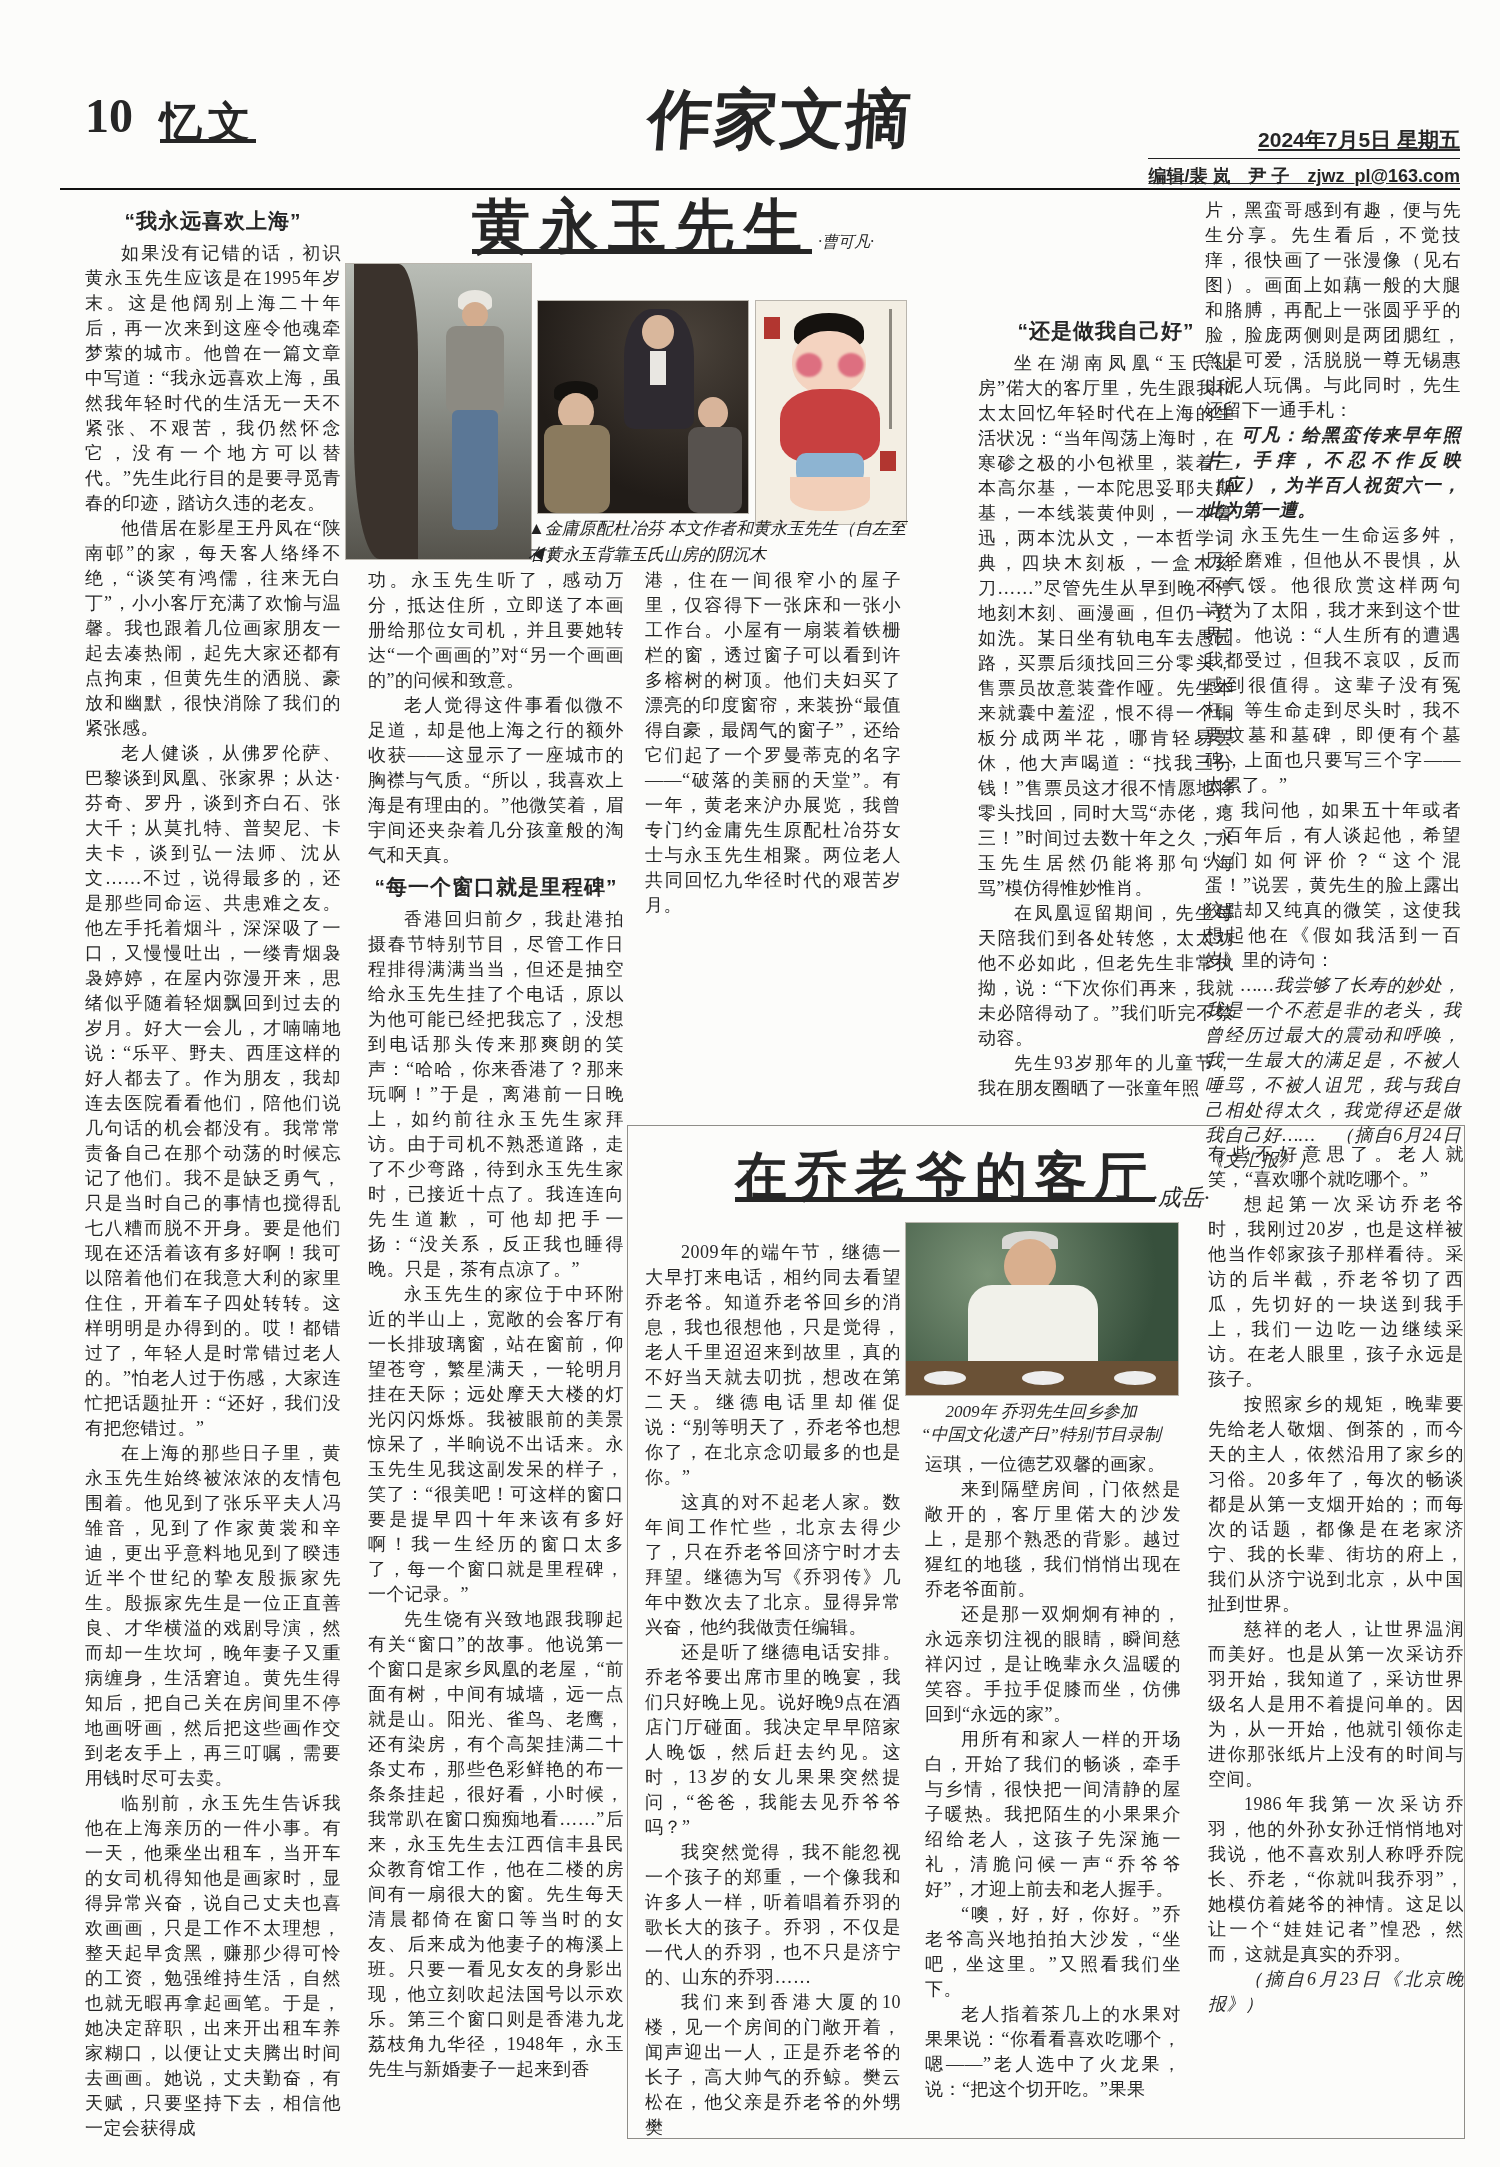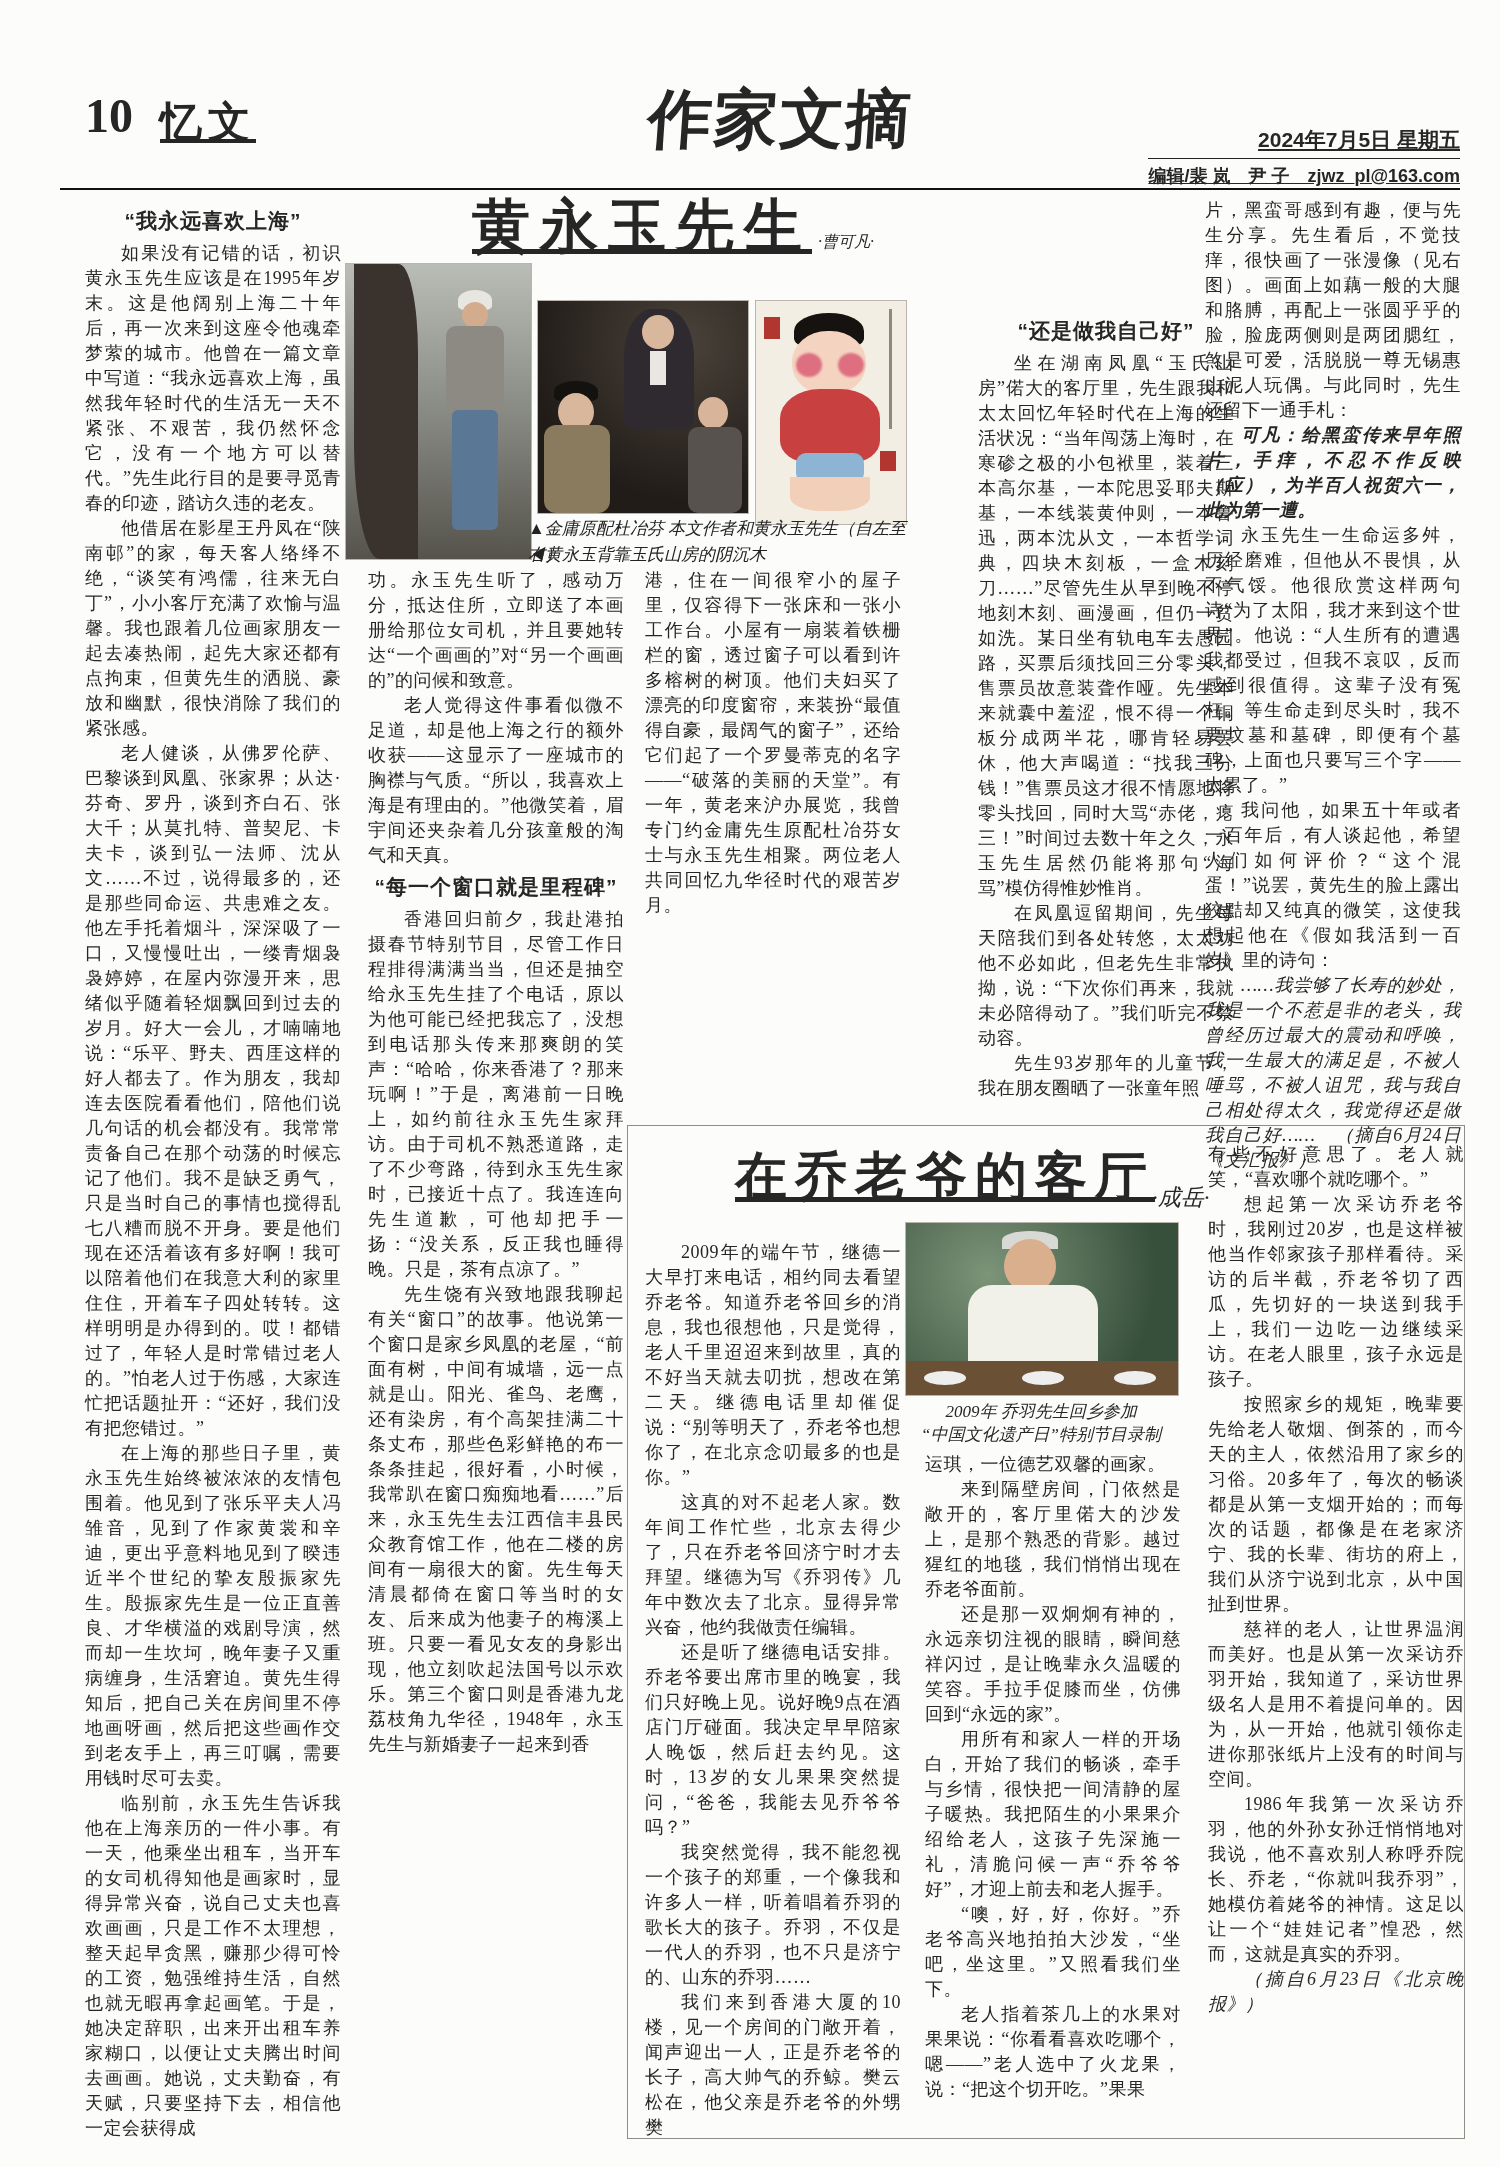--- a/index.html
+++ b/index.html
@@ -121,20 +121,21 @@
     <p>老人健谈，从佛罗伦萨、巴黎谈到凤凰、张家界；从达·芬奇、罗丹，谈到齐白石、张大千；从莫扎特、普契尼、卡夫卡，谈到弘一法师、沈从文……不过，说得最多的，还是那些同命运、共患难之友。他左手托着烟斗，深深吸了一口，又慢慢吐出，一缕青烟袅袅婷婷，在屋内弥漫开来，思绪似乎随着轻烟飘回到过去的岁月。好大一会儿，才喃喃地说：“乐平、野夫、西厓这样的好人都去了。作为朋友，我却连去医院看看他们，陪他们说几句话的机会都没有。我常常责备自己在那个动荡的时候忘记了他们。我不是缺乏勇气，只是当时自己的事情也搅得乱七八糟而脱不开身。要是他们现在还活着该有多好啊！我可以陪着他们在我意大利的家里住住，开着车子四处转转。这样明明是办得到的。哎！都错过了，年轻人是时常错过老人的。”怕老人过于伤感，大家连忙把话题扯开：“还好，我们没有把您错过。”</p>
     <p>在上海的那些日子里，黄永玉先生始终被浓浓的友情包围着。他见到了张乐平夫人冯雏音，见到了作家黄裳和辛迪，更出乎意料地见到了暌违近半个世纪的挚友殷振家先生。殷振家先生是一位正直善良、才华横溢的戏剧导演，然而却一生坎坷，晚年妻子又重病缠身，生活窘迫。黄先生得知后，把自己关在房间里不停地画呀画，然后把这些画作交到老友手上，再三叮嘱，需要用钱时尽可去卖。</p>
     <p>临别前，永玉先生告诉我他在上海亲历的一件小事。有一天，他乘坐出租车，当开车的女司机得知他是画家时，显得异常兴奋，说自己丈夫也喜欢画画，只是工作不太理想，整天起早贪黑，赚那少得可怜的工资，勉强维持生活，自然也就无暇再拿起画笔。于是，她决定辞职，出来开出租车养家糊口，以便让丈夫腾出时间去画画。她说，丈夫勤奋，有天赋，只要坚持下去，相信他一定会获得成</p>
   </div>
 
   <div class="col" style="left:368px;top:568px;height:1540px;">
     <p class="cont">功。永玉先生听了，感动万分，抵达住所，立即送了本画册给那位女司机，并且要她转达“一个画画的”对“另一个画画的”的问候和致意。</p>
     <p>老人觉得这件事看似微不足道，却是他上海之行的额外收获——这显示了一座城市的胸襟与气质。“所以，我喜欢上海是有理由的。”他微笑着，眉宇间还夹杂着几分孩童般的淘气和天真。</p>
     <div class="subhead">“每一个窗口就是里程碑”</div>
     <p>香港回归前夕，我赴港拍摄春节特别节目，尽管工作日程排得满满当当，但还是抽空给永玉先生挂了个电话，原以为他可能已经把我忘了，没想到电话那头传来那爽朗的笑声：“哈哈，你来香港了？那来玩啊！”于是，离港前一日晚上，如约前往永玉先生家拜访。由于司机不熟悉道路，走了不少弯路，待到永玉先生家时，已接近十点了。我连连向先生道歉，可他却把手一扬：“没关系，反正我也睡得晚。只是，茶有点凉了。”</p>
+    <p>永玉先生的家位于中环附近的半山上，宽敞的会客厅有一长排玻璃窗，站在窗前，仰望苍穹，繁星满天，一轮明月挂在天际；远处摩天大楼的灯光闪闪烁烁。我被眼前的美景惊呆了，半晌说不出话来。永玉先生见我这副发呆的样子，笑了：“很美吧！可这样的窗口要是提早四十年来该有多好啊！我一生经历的窗口太多了，每一个窗口就是里程碑，一个记录。”</p>
     <p>先生饶有兴致地跟我聊起有关“窗口”的故事。他说第一个窗口是家乡凤凰的老屋，“前面有树，中间有城墙，远一点就是山。阳光、雀鸟、老鹰，还有染房，有个高架挂满二十条丈布，那些色彩鲜艳的布一条条挂起，很好看，小时候，我常趴在窗口痴痴地看……”后来，永玉先生去江西信丰县民众教育馆工作，他在二楼的房间有一扇很大的窗。先生每天清晨都倚在窗口等当时的女友、后来成为他妻子的梅溪上班。只要一看见女友的身影出现，他立刻吹起法国号以示欢乐。第三个窗口则是香港九龙荔枝角九华径，1948年，永玉先生与新婚妻子一起来到香</p>
   </div>
 
   <div class="col" style="left:645px;top:568px;height:548px;">
     <p class="cont">港，住在一间很窄小的屋子里，仅容得下一张床和一张小工作台。小屋有一扇装着铁栅栏的窗，透过窗子可以看到许多榕树的树顶。他们夫妇买了漂亮的印度窗帘，来装扮“最值得自豪，最阔气的窗子”，还给它们起了一个罗曼蒂克的名字——“破落的美丽的天堂”。有一年，黄老来沪办展览，我曾专门约金庸先生原配杜冶芬女士与永玉先生相聚。两位老人共同回忆九华径时代的艰苦岁月。</p>
   </div>
 
   <div class="col" style="left:978px;top:312px;height:790px;">
     <div class="subhead">“还是做我自己好”</div>
     <p>坐在湖南凤凰“玉氏山房”偌大的客厅里，先生跟我和太太回忆年轻时代在上海的生活状况：“当年闯荡上海时，在寒碜之极的小包袱里，装着三本高尔基，一本陀思妥耶夫斯基，一本线装黄仲则，一本鲁迅，两本沈从文，一本哲学词典，四块木刻板，一盒木刻刀……”尽管先生从早到晚不停地刻木刻、画漫画，但仍一贫如洗。某日坐有轨电车去愚园路，买票后须找回三分零头，售票员故意装聋作哑。先生本来就囊中羞涩，恨不得一个铜板分成两半花，哪肯轻易罢休，他大声喝道：“找我三分钱！”售票员这才很不情愿地将零头找回，同时大骂“赤佬，瘪三！”时间过去数十年之久，永玉先生居然仍能将那句“海骂”模仿得惟妙惟肖。</p>

